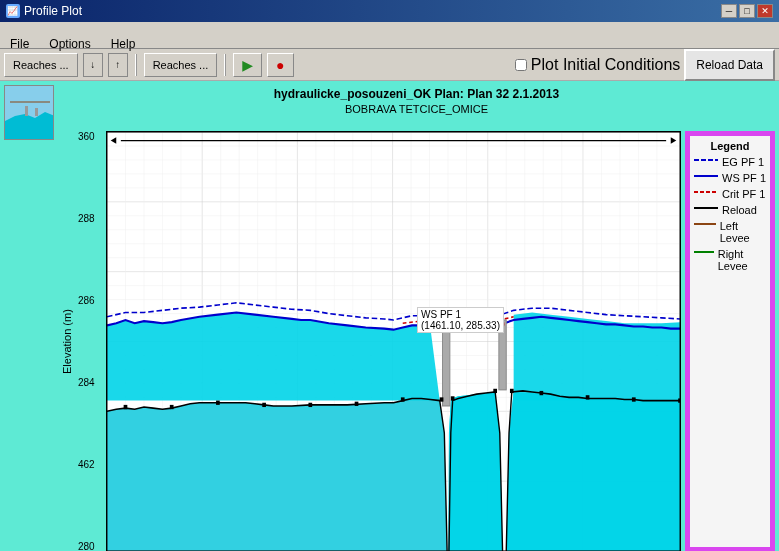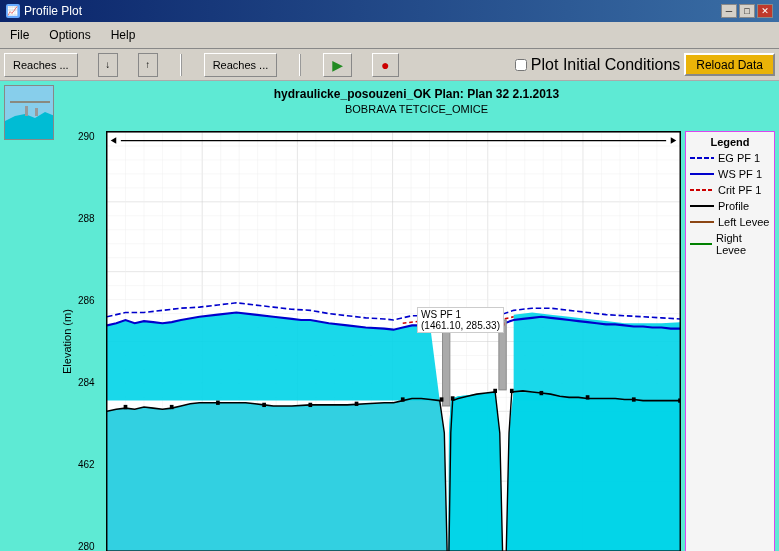--- a/index.html
+++ b/index.html
@@ -50,36 +50,36 @@
       font-size: 9px;
       cursor: pointer;
       color: #000;
     }
     .title-btn.close { background: #c0392b; color: white; }
     .menu-bar {
       background: #d4d0c8;
       border-bottom: 1px solid #888;
       height: 20px;
       display: flex;
-      align-items: center;
+      align-items: flex-start;
       padding: 13px 4px;
       gap: 8px;
     }
     .menu-item {
       padding: 2px 6px;
       cursor: pointer;
       font-size: 12px;
     }
     .toolbar {
       background: #d4d0c8;
       height: 32px;
       display: flex;
       align-items: center;
       padding: 2px 4px;
-      gap: 20px;
+      gap: 5px;
       border-bottom: 1px solid #aaa;
     }
     .toolbar-btn {
       height: 24px;
       padding: 2px 8px;
       background: #d4d0c8;
       border: 1px solid #888;
       border-top: 1px solid #fff;
       border-left: 1px solid #fff;
       cursor: pointer;
@@ -106,23 +106,23 @@
       gap: 4px;
       margin-left: auto;
     }
     .checkbox-label {
       display: flex;
       align-items: center;
       gap: 3px;
       font-size: 16px;
     }
     .reload-btn {
-      height: 23px;
+      height: 32px;
       padding: 2px 10px;
-      background: #eab308;
+      background: #e5e5e5;
       border: 2px solid #888;
       border-top: 2px solid #fff;
       border-left: 2px solid #fff;
       cursor: pointer;
       font-size: 12px;
     }
     .main-area {
       display: flex;
       height: calc(551px - 22px - 20px - 32px - 2px);
       background: #5eead4;
@@ -177,34 +177,34 @@
     }
     .chart-plot {
       flex: 1;
       position: relative;
       background: white;
       border: 1px solid #000;
       overflow: hidden;
     }
     .legend-box {
       width: 90px;
-      border: 1px solid #d946ef;
+      border: 5px solid #d946ef;
       background: #f5f5f5;
       padding: 4px;
       font-size: 11px;
     }
     .legend-title {
       font-weight: bold;
       text-align: center;
       margin-bottom: 4px;
       font-size: 11px;
     }
     .legend-item {
       display: flex;
-      align-items: center;
+      align-items: flex-start;
       gap: 4px;
       margin-bottom: 4px;
       font-size: 11px;
     }
     .x-axis-label {
       text-align: center;
       font-size: 11px;
       padding: 2px 0;
     }
     .tooltip-box {
@@ -278,21 +278,21 @@
   <div class="plot-area-wrapper">
 
     <div class="chart-title">hydraulicke_posouzeni_OK    Plan: Plan 32   2.1.2013</div>
     <div class="chart-subtitle">BOBRAVA TETCICE_OMICE</div>
 
     <div class="chart-container">
 
       <div class="y-axis-label">Elevation (m)</div>
 
       <div style="display:flex; flex-direction:column; justify-content:space-between; width:30px; padding:0 2px; font-size:10px;">
-        <span>290</span>
+        <span>360</span>
         <span>288</span>
         <span>286</span>
         <span>284</span>
         <span>462</span>
         <span>280</span>
       </div>
 
       <div class="chart-and-legend">
 
         <div style="flex:1; display:flex; flex-direction:column;">
@@ -486,21 +486,21 @@
           <div class="legend-item">
             <svg width="24" height="8">
                 <line x1="0" y1="4" x2="24" y2="4" stroke="#cc0000" stroke-width="2" stroke-dasharray="4,2"></line>
               </svg>
             <span>Crit  PF 1</span>
           </div>
           <div class="legend-item">
             <svg width="24" height="8">
                 <line x1="0" y1="4" x2="24" y2="4" stroke="#000000" stroke-width="2"></line>
               </svg>
-            <span>Profile</span>
+            <span>Reload</span>
           </div>
           <div class="legend-item">
             <svg width="24" height="8">
                 <line x1="0" y1="4" x2="24" y2="4" stroke="#8B4513" stroke-width="2"></line>
               </svg>
             <span>Left Levee</span>
           </div>
           <div class="legend-item">
             <svg width="24" height="8">
                 <line x1="0" y1="4" x2="24" y2="4" stroke="#008000" stroke-width="2"></line>

